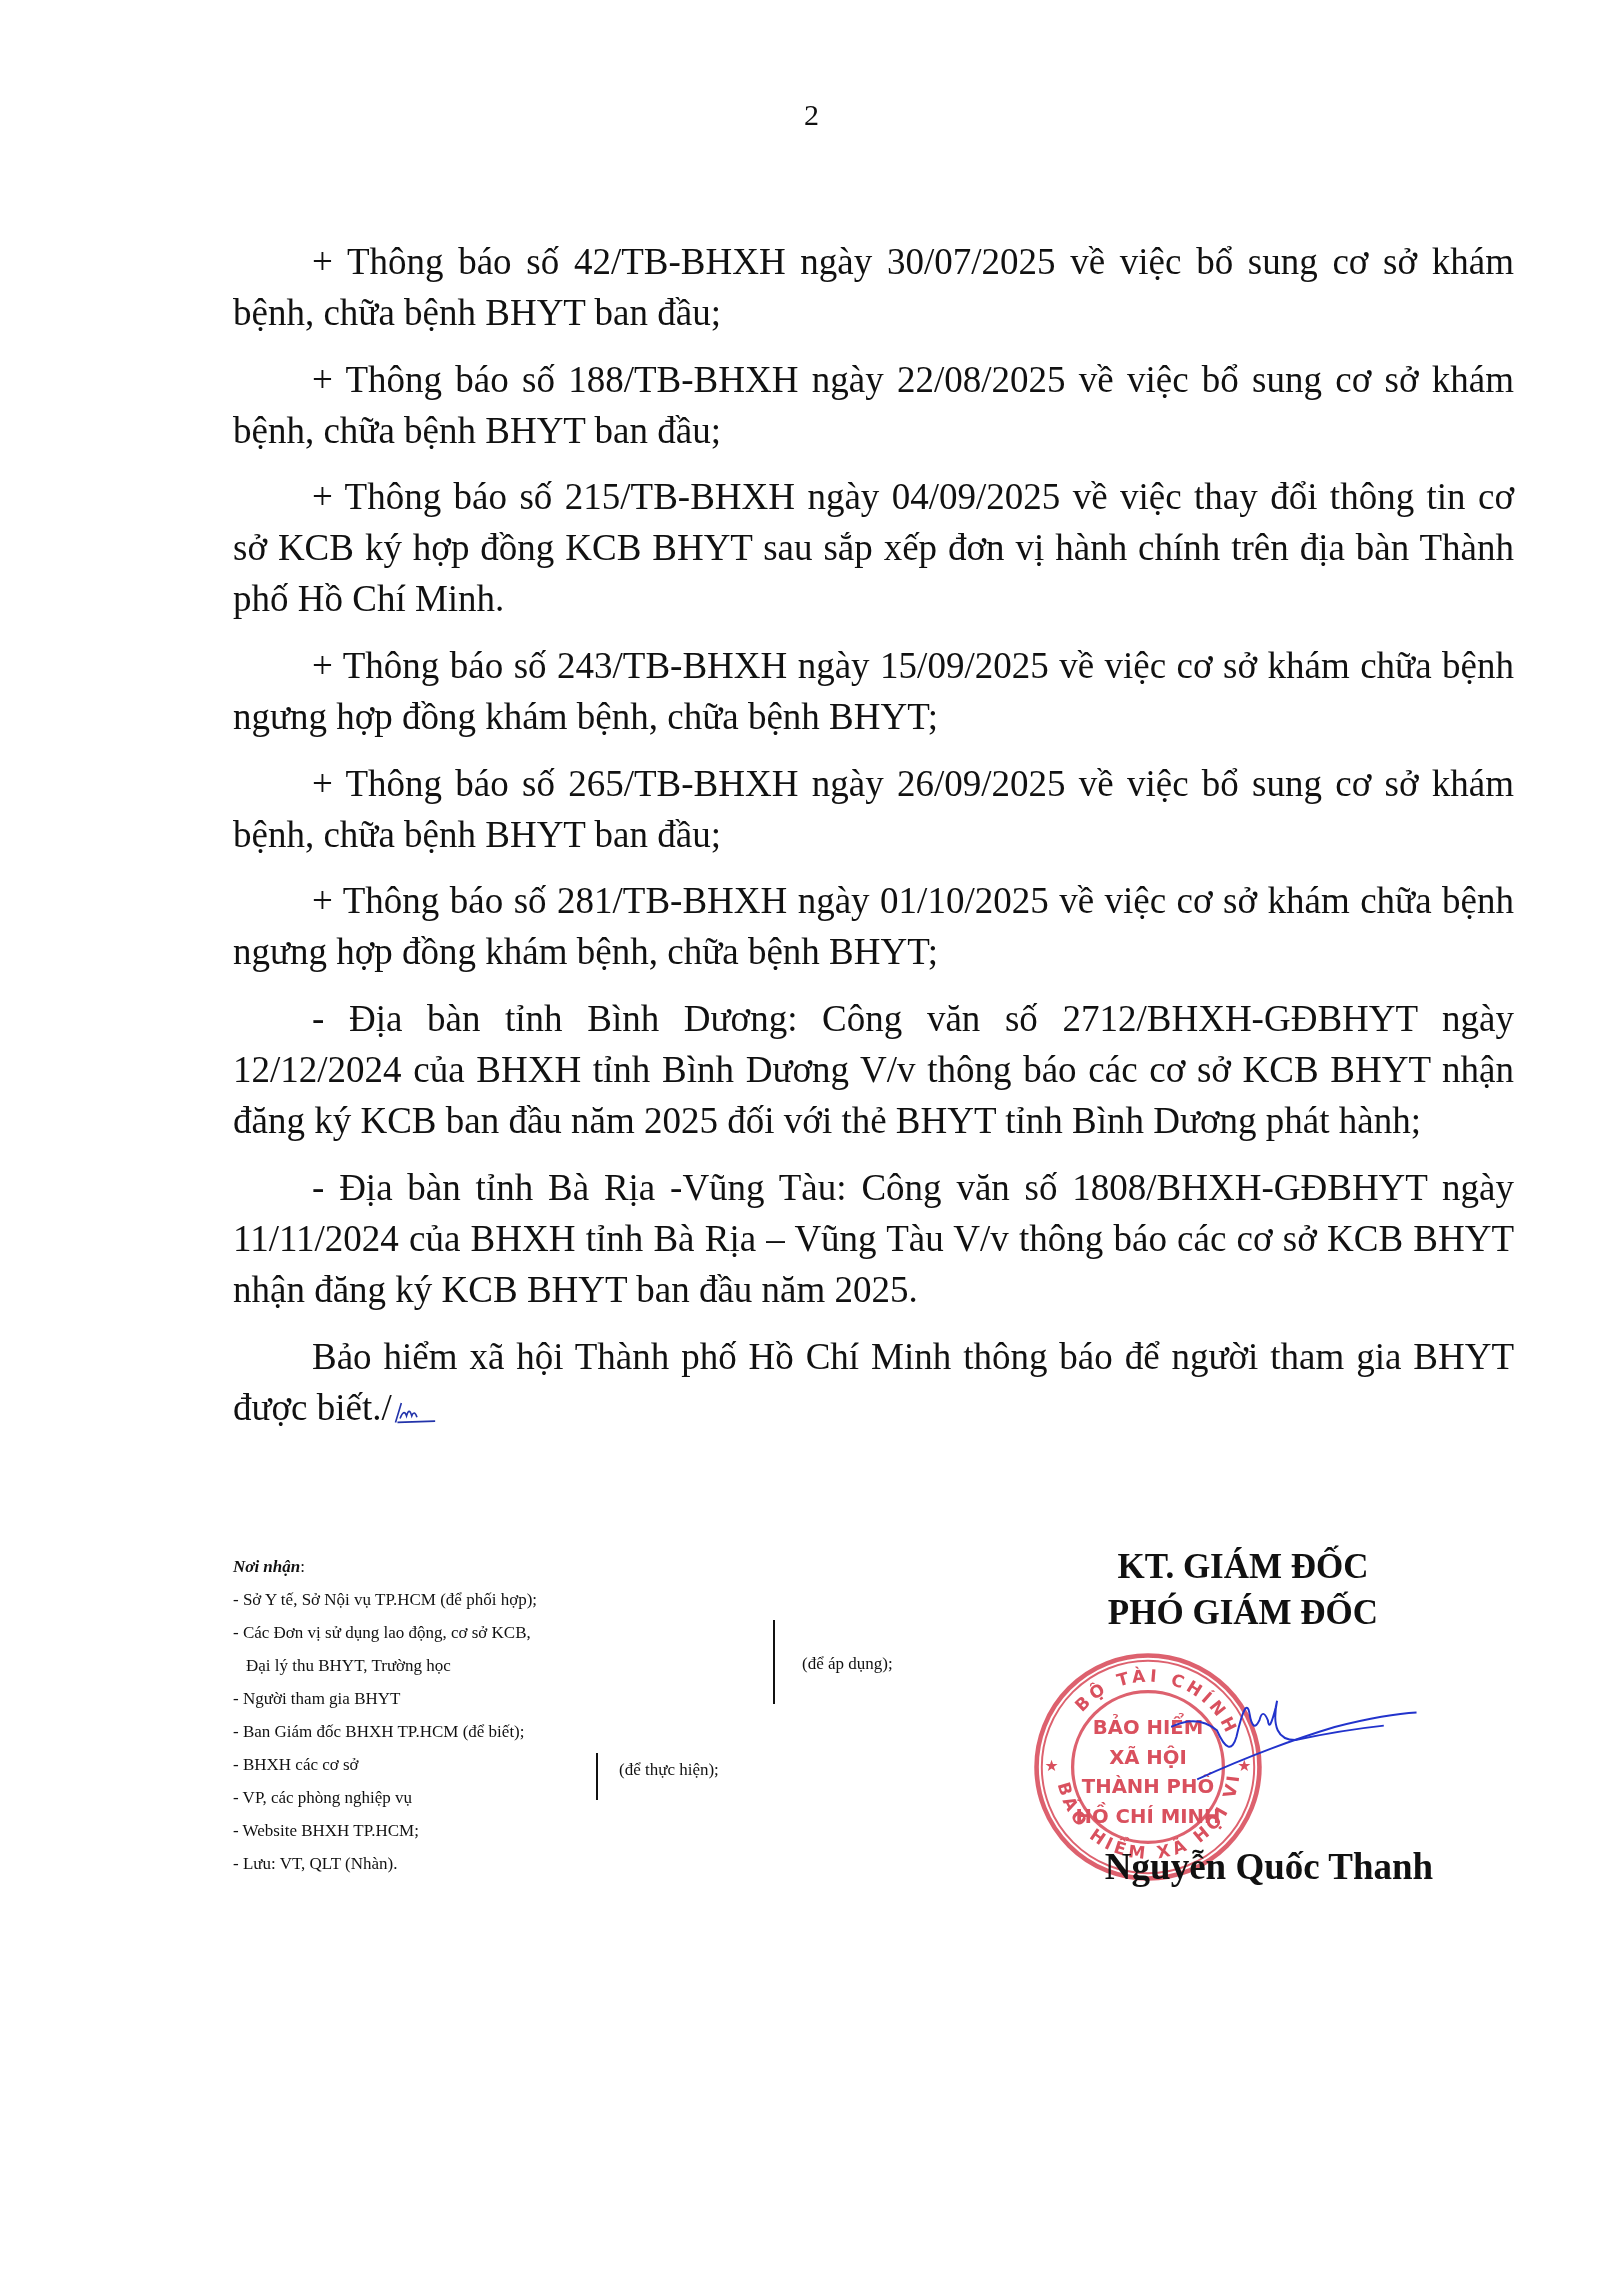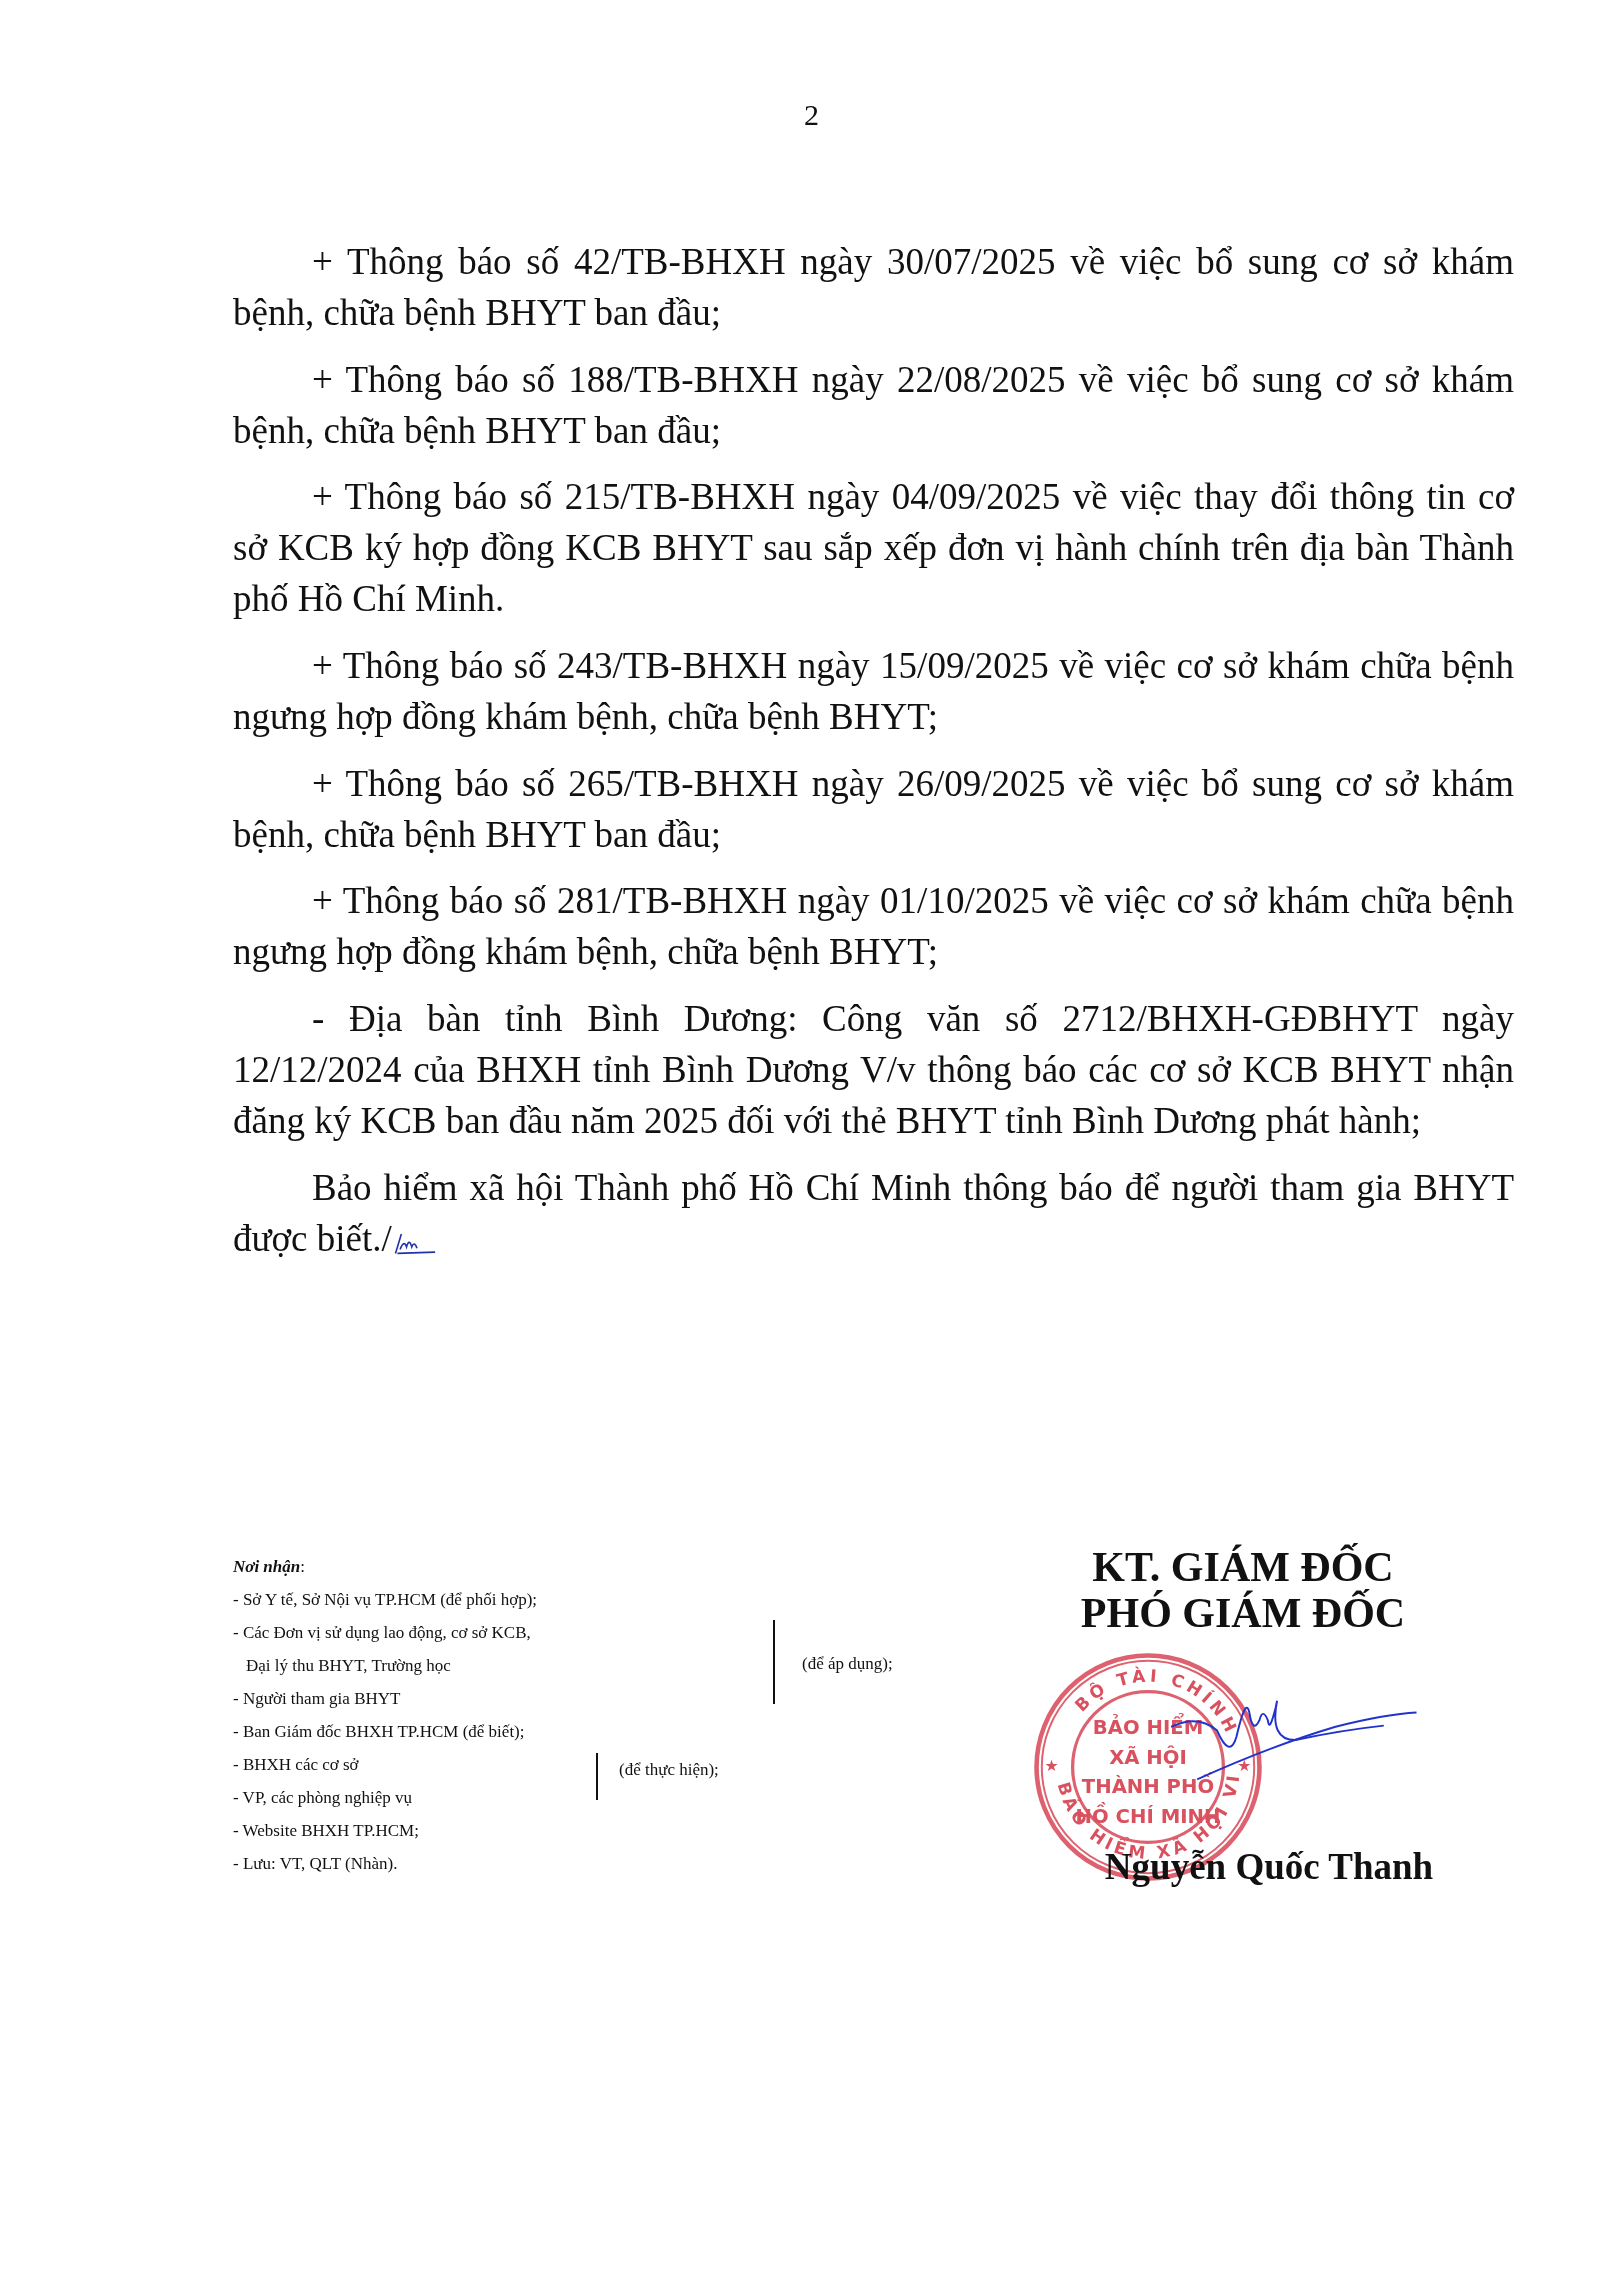--- a/index.html
+++ b/index.html
@@ -11,38 +11,39 @@
     .para .signmark { display: inline-block; width: 46px; height: 26px; vertical-align: baseline; position: relative; }
     .para .signmark svg { position: absolute; left: 0; bottom: -5.2px; }
     .recipients { position: absolute; left: 233px; top: 1550px; width: 785px; font-size: 17px; line-height: 33px; }
     .recipients .title { font-style: italic; font-weight: bold; }
     .recipients .row { white-space: nowrap; position: relative; }
     .recipients .indent { padding-left: 13px; }
     .group { position: relative; }
     .bracket { position: absolute; border-left: 2px solid #111; }
     .bracket-note { position: absolute; white-space: nowrap; }
     .signature-block { position: absolute; left: 1014px; top: 1544px; width: 458px; text-align: center; }
-    .sig-title { font-weight: bold; font-size: 42px; line-height: 46px; }
+    .sig-title { font-weight: bold; font-size: 35px; line-height: 46px; }
     .stamp { position: absolute; left: 16.4px; top: 105px; width: 236px; height: 236px; }
     .sig-scrawl { position: absolute; left: 157px; top: 124px; width: 275px; height: 131px; }
     .signer-name { position: absolute; left: 0; top: 301px; width: 458px; font-weight: bold; font-size: 37px; text-align: center; padding-left: 52px; box-sizing: border-box; }
   </style>
 </head>
 <body>
 
 <div class="page-number">2</div>
 
 <div class="body-text">
   <p class="para">+ Thông báo số 42/TB-BHXH ngày 30/07/2025 về việc bổ sung cơ sở khám bệnh, chữa bệnh BHYT ban đầu;</p>
   <p class="para">+ Thông báo số 188/TB-BHXH ngày 22/08/2025 về việc bổ sung cơ sở khám bệnh, chữa bệnh BHYT ban đầu;</p>
   <p class="para">+ Thông báo số 215/TB-BHXH ngày 04/09/2025 về việc thay đổi thông tin cơ sở KCB ký hợp đồng KCB BHYT sau sắp xếp đơn vị hành chính trên địa bàn Thành phố Hồ Chí Minh.</p>
   <p class="para">+ Thông báo số 243/TB-BHXH ngày 15/09/2025 về việc cơ sở khám chữa bệnh ngưng hợp đồng khám bệnh, chữa bệnh BHYT;</p>
   <p class="para">+ Thông báo số 265/TB-BHXH ngày 26/09/2025 về việc bổ sung cơ sở khám bệnh, chữa bệnh BHYT ban đầu;</p>
   <p class="para">+ Thông báo số 281/TB-BHXH ngày 01/10/2025 về việc cơ sở khám chữa bệnh ngưng hợp đồng khám bệnh, chữa bệnh BHYT;</p>
   <p class="para">- Địa bàn tỉnh Bình Dương: Công văn số 2712/BHXH-GĐBHYT ngày 12/12/2024 của BHXH tỉnh Bình Dương V/v thông báo các cơ sở KCB BHYT nhận đăng ký KCB ban đầu năm 2025 đối với thẻ BHYT tỉnh Bình Dương phát hành;</p>
+  <p class="para">- Địa bàn tỉnh Bà Rịa -Vũng Tàu: Công văn số 1808/BHXH-GĐBHYT ngày 11/11/2024 của BHXH tỉnh Bà Rịa – Vũng Tàu V/v thông báo các cơ sở KCB BHYT nhận đăng ký KCB BHYT ban đầu năm 2025.</p>
   <p class="para"><span>Bảo hiểm xã hội Thành phố Hồ Chí Minh thông báo để người tham gia BHYT được biết./</span><span class="signmark"><svg width="46" height="26" viewBox="0 0 70 40">
           <path d="M5 36 L14 6 M12 30 Q18 14 22 26 Q26 12 30 26 Q34 16 38 28 M8 36 L66 34" stroke="#2233aa" stroke-width="2.5" fill="none"></path>
         </svg></span></p>
 </div>
 
 <div class="recipients">
   <div class="row"><span class="title">Nơi nhận</span><span>:</span></div>
   <div class="row">- Sở Y tế, Sở Nội vụ TP.HCM (để phối hợp);</div>
   <div class="group">
     <div class="row">- Các Đơn vị sử dụng lao động, cơ sở KCB,</div>

